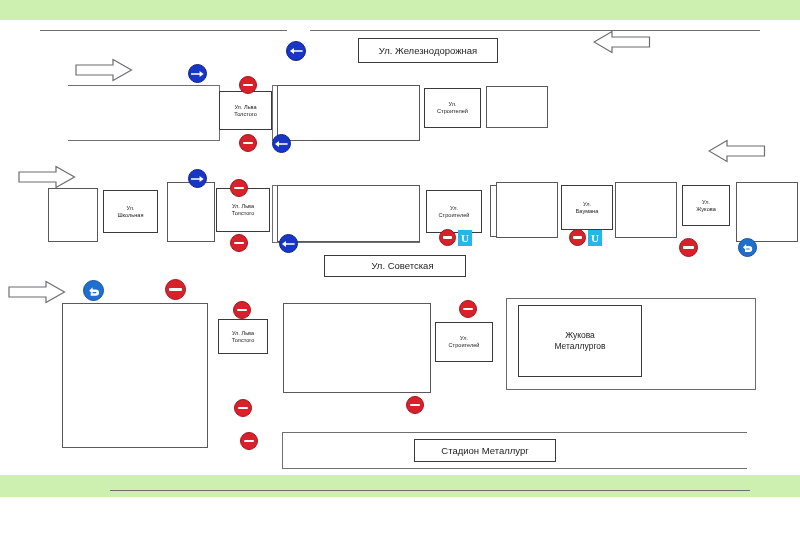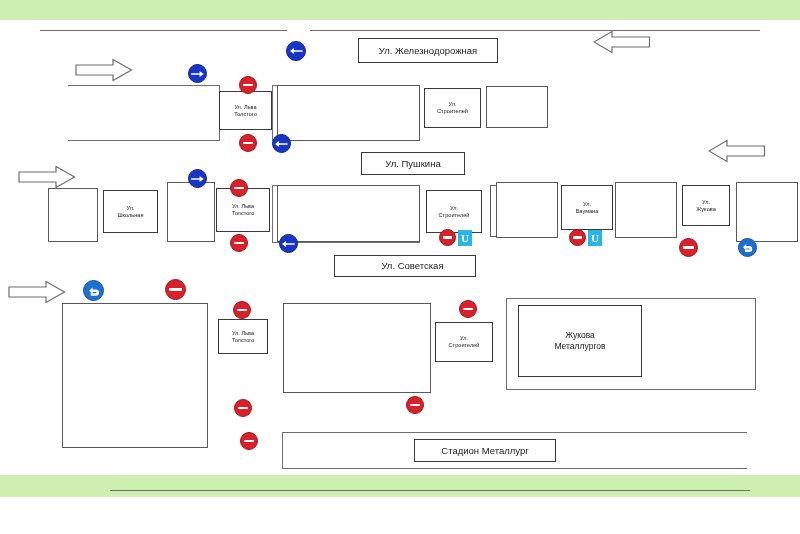--- a/index.html
+++ b/index.html
@@ -135,21 +135,20 @@
   <div class="lbl xsmall" style="left:219px;top:91px;width:53px;height:39px;">Ул. Льва
 Толстого</div>
 
   <div class="rect" style="left:277px;top:85px;width:143px;height:56px;"></div>
 
   <div class="lbl xsmall" style="left:424px;top:88px;width:57px;height:40px;">Ул.
 Строителей</div>
 
   <div class="rect" style="left:486px;top:86px;width:62px;height:42px;"></div>
 
-  <div class="lbl big" style="left:361px;top:152px;width:104px;height:23px;">Ул. Пушкина</div>
 
   <div class="rect" style="left:48px;top:188px;width:50px;height:54px;"></div>
 
   <div class="lbl xsmall" style="left:103px;top:190px;width:55px;height:43px;">Ул.
 Школьная</div>
 
   <div class="rect" style="left:167px;top:182px;width:48px;height:60px;"></div>
 
   <div class="lbl xsmall" style="left:216px;top:188px;width:54px;height:44px;">Ул. Льва
 Толстого</div>
@@ -166,21 +165,21 @@
   <div class="lbl xsmall" style="left:561px;top:185px;width:52px;height:45px;">Ул.
 Баумана</div>
 
   <div class="rect" style="left:615px;top:182px;width:62px;height:56px;"></div>
 
   <div class="lbl xsmall" style="left:682px;top:185px;width:48px;height:41px;">Ул.
 Жукова</div>
 
   <div class="rect" style="left:736px;top:182px;width:62px;height:60px;"></div>
 
-  <div class="lbl big" style="left:334px;top:255px;width:142px;height:22px;padding-left:17px;">Ул. Советская</div>
+  <div class="lbl big" style="left:324px;top:255px;width:142px;height:22px;padding-left:17px;">Ул. Советская</div>
 
   <div class="rect" style="left:62px;top:303px;width:146px;height:145px;"></div>
 
   <div class="lbl xsmall" style="left:218px;top:319px;width:50px;height:35px;">Ул. Льва
 Толстого</div>
 
   <div class="rect" style="left:283px;top:303px;width:148px;height:90px;"></div>
 
   <div class="lbl xsmall" style="left:435px;top:322px;width:58px;height:40px;">Ул.
 Строителей</div>

